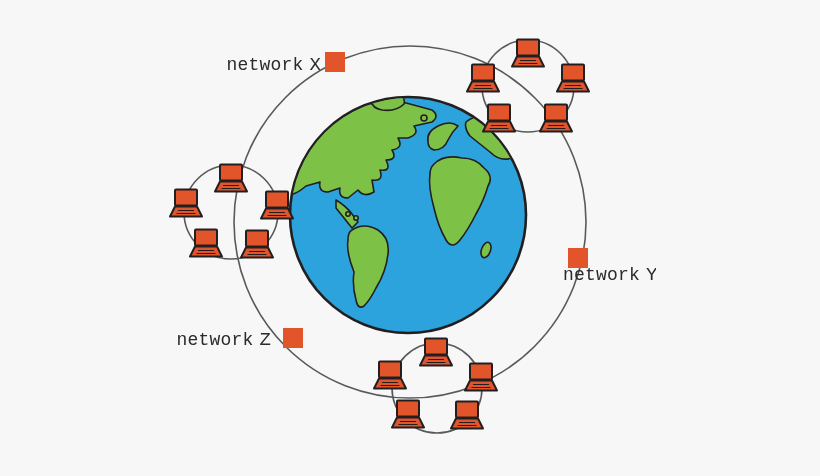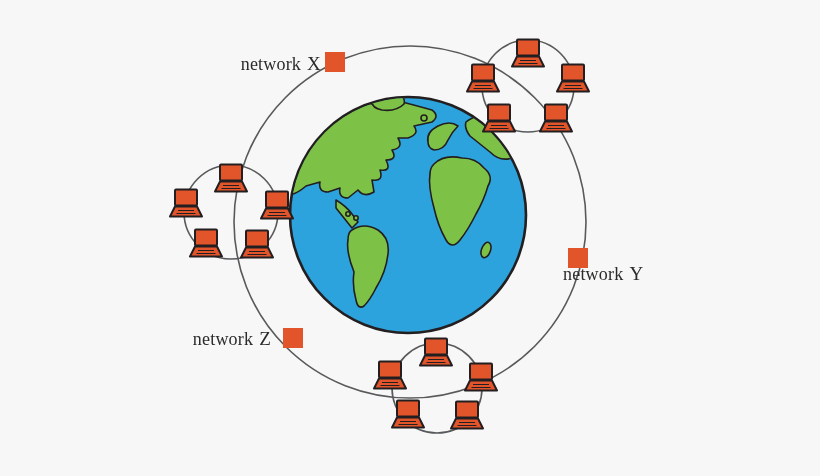--- a/index.html
+++ b/index.html
@@ -1,20 +1,20 @@
 <!DOCTYPE html>
 <html><head>
 <meta charset="utf-8">
 <style>
   html,body{margin:0;padding:0;background:#f7f7f7;}
   .stage{
     position:relative;
     width:656px;height:476px;
     background:#f7f7f7;
-    font-family:Liberation Serif, serif;
+    font-family:Liberation Mono, monospace;
     overflow:hidden;
   }
   svg{display:block;}
   .ring{fill:none;stroke:#58595b;stroke-width:1.6;}
   .lan-circle{fill:none;stroke:#58595b;stroke-width:1.6;}
   .ocean{fill:#2ca3dc;stroke:#231f20;stroke-width:2.6;}
   .land{fill:#7dc246;stroke:#231f20;stroke-width:1.6;stroke-linejoin:round;}
   .node-square{fill:#e2542a;}
   .net-label{fill:#2b2b2b;font-size:18px;font-weight:500;letter-spacing:0.2px;}
   .net-letter{font-size:19px;}

